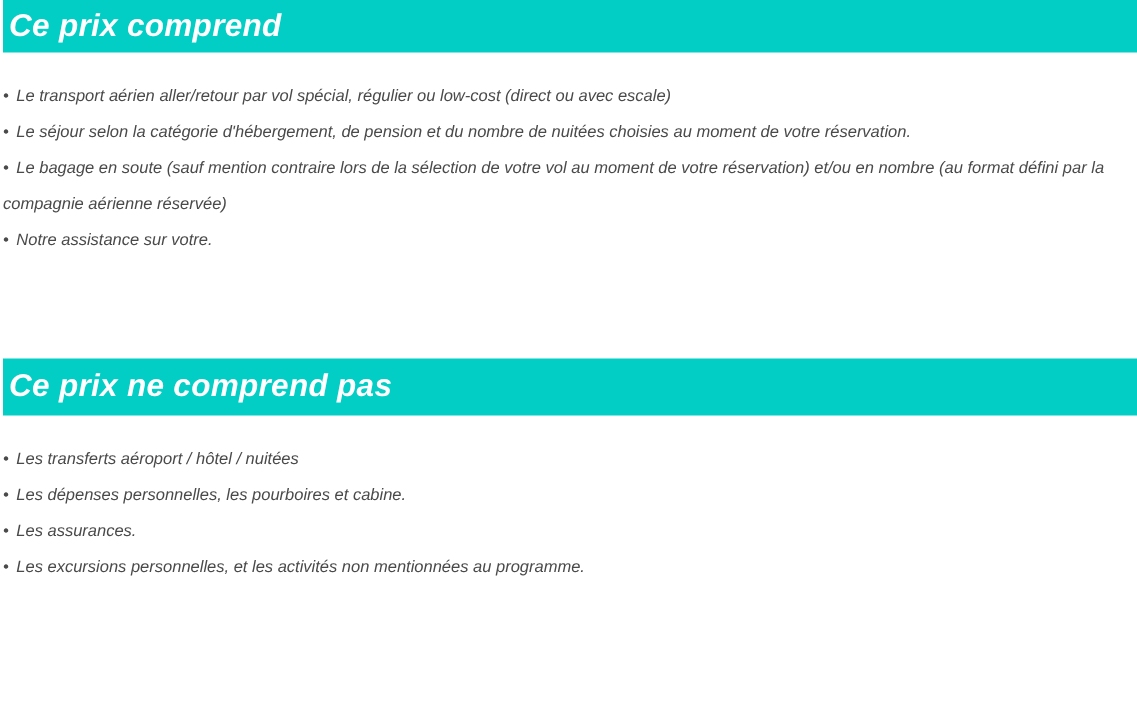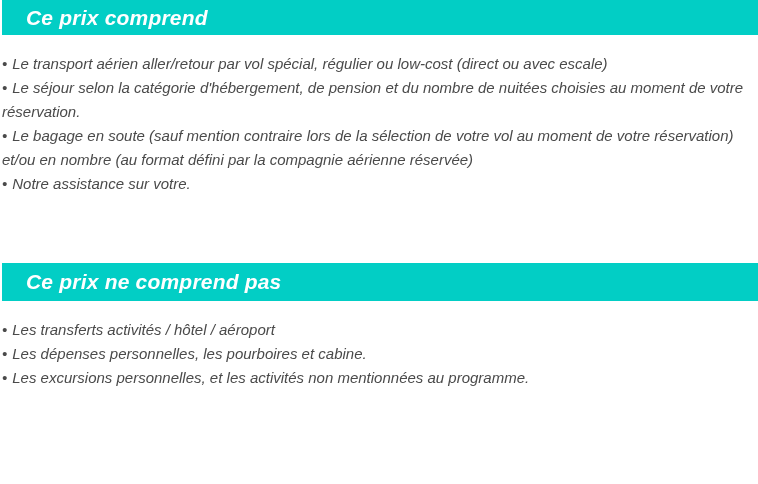--- a/index.html
+++ b/index.html
@@ -18,38 +18,38 @@
     width: 758px;
     height: 484px;
     padding-left: 2px;
     box-sizing: border-box;
   }
   .band {
     background: var(--header-bg, #02CEC5);
     display: flex;
     align-items: center;
     box-sizing: border-box;
-    padding-left: 24px;
+    padding-left: 4px;
   }
   .band-1 { height: 35px; }
   .band-2 { height: 38px; margin-top: 67px; }
   .band h2 {
     margin: 0;
     font-size: 21px;
     font-weight: bold;
     font-style: italic;
     color: var(--header-text, #ffffff);
     letter-spacing: 0.2px;
     white-space: nowrap;
   }
   .list {
     margin-top: 17px;
     width: 754px;
     color: var(--body-text, #4A4A4A);
-    font-size: 15px;
+    font-size: 11px;
     font-style: italic;
     line-height: 24px;
   }
   .item {
     margin: 0;
   }
   .bullet {
     display: inline;
     margin-right: 5px;
   }
@@ -69,19 +69,20 @@
       <p class="item"><span class="bullet">•</span><span>Le bagage en soute (sauf mention contraire lors de la sélection de votre vol au moment de votre réservation) et/ou en nombre (au format défini par la compagnie aérienne réservée)</span></p>
       <p class="item"><span class="bullet">•</span><span>Notre assistance sur votre.</span></p>
     </div>
   </section>
 
   <section>
     <header class="band band-2">
       <h2>Ce prix ne comprend pas</h2>
     </header>
     <div class="list">
-      <p class="item"><span class="bullet">•</span><span>Les transferts activités / hôtel / aéroport</span></p>
+      <p class="item"><span class="bullet">•</span><span>Les transferts aéroport / hôtel / nuitées</span></p>
       <p class="item"><span class="bullet">•</span><span>Les dépenses personnelles, les pourboires et cabine.</span></p>
+      <p class="item"><span class="bullet">•</span><span>Les assurances.</span></p>
       <p class="item"><span class="bullet">•</span><span>Les excursions personnelles, et les activités non mentionnées au programme.</span></p>
     </div>
   </section>
 
 </div>
 
 </body></html>

